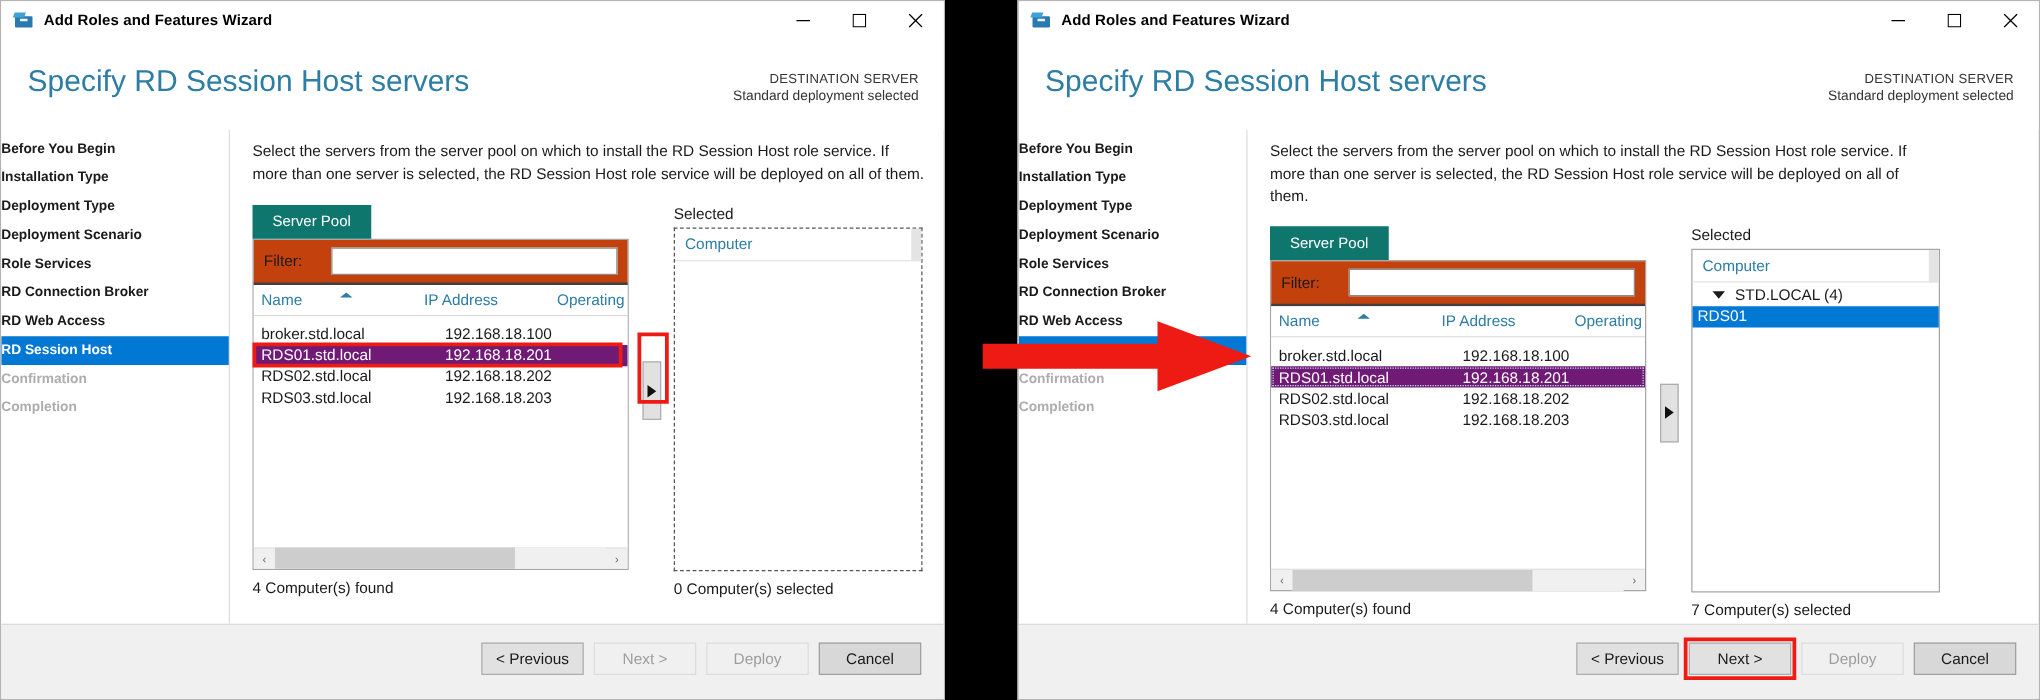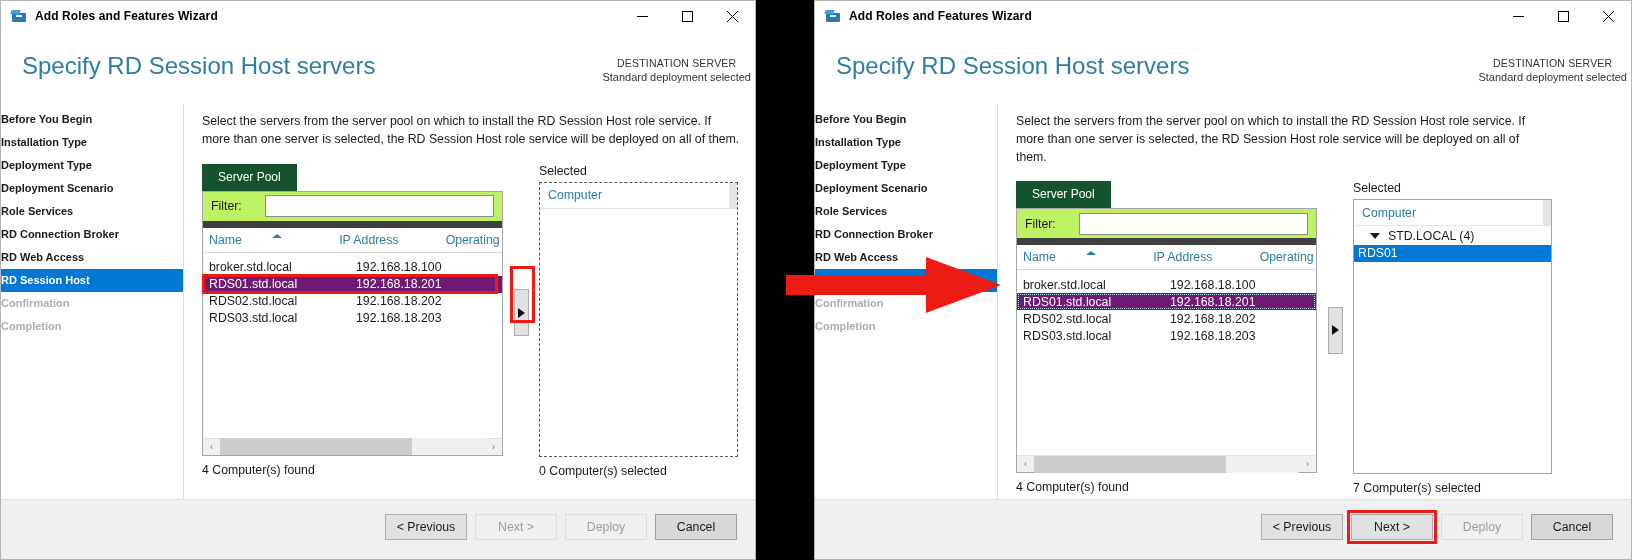--- a/index.html
+++ b/index.html
@@ -56,21 +56,21 @@
   
   .pagehead {
     position: relative; height: 72px; background: #fff;
     display: flex; align-items: flex-start;
   }
   .pagetitle {
     font-size: 24px; color: #2d7da4; font-weight: normal;
     margin-left: 21px; margin-top: 20px; white-space: nowrap;
   }
   .dest {
-    position: absolute; right: 4px; top: 24px; text-align: center; line-height: 1.35;
+    position: absolute; right: 20px; top: 24px; text-align: right; line-height: 1.35;
   }
   .dest .l1 { font-size: 10.5px; color: #333; letter-spacing: .2px; }
   .dest .l2 { font-size: 11px; color: #333; }
 
   
   .body-area { position: relative; display: flex; height: 395px; }
   .nav {
     width: 183px; flex: none; padding-top: 4px; background: #fff;
     border-right: 1px solid #ddd;
   }
@@ -85,27 +85,27 @@
   .intro {
     font-size: 12.3px; color: #1a1a1a; line-height: 1.45;
     margin-top: 9px; width: 540px;
   }
   .intro.narrow { width: 530px; }
 
   .panels { position: relative; margin-top: 15px; display: flex; }
 
   .pool-col { position: relative; }
   .tab {
-    display: inline-block; background: #14532d; color: #fff;
+    display: inline-block; background: #0f766e; color: #fff;
     font-size: 12px; padding: 6px 16px 7px 16px; min-width: 92px; text-align: left;
   }
   .pool-box { border: 1px solid #a6a6a6; background: #fff; }
   .filter-row {
     height: 36px; display: flex; align-items: center; padding: 0 8px;
-    background: #bef264; border-bottom: 7px solid #404040; gap: 16px;
+    background: #c2410c; border-bottom: 2px solid #404040; gap: 16px;
   }
   .filter-label { font-size: 12.3px; color: #1a1a1a; margin-right: 7px; }
   .filter-input {
     flex: 1; height: 22px; border: 1px solid #8c8c8c; background: #fff;
     font-size: 12px; padding: 0 4px; outline: none;
     font-family: "Liberation Sans", sans-serif;
   }
   .grid-head {
     display: flex; height: 25px; align-items: center;
     border-bottom: 1px solid #d8d8d8; position: relative; background: #fff;

